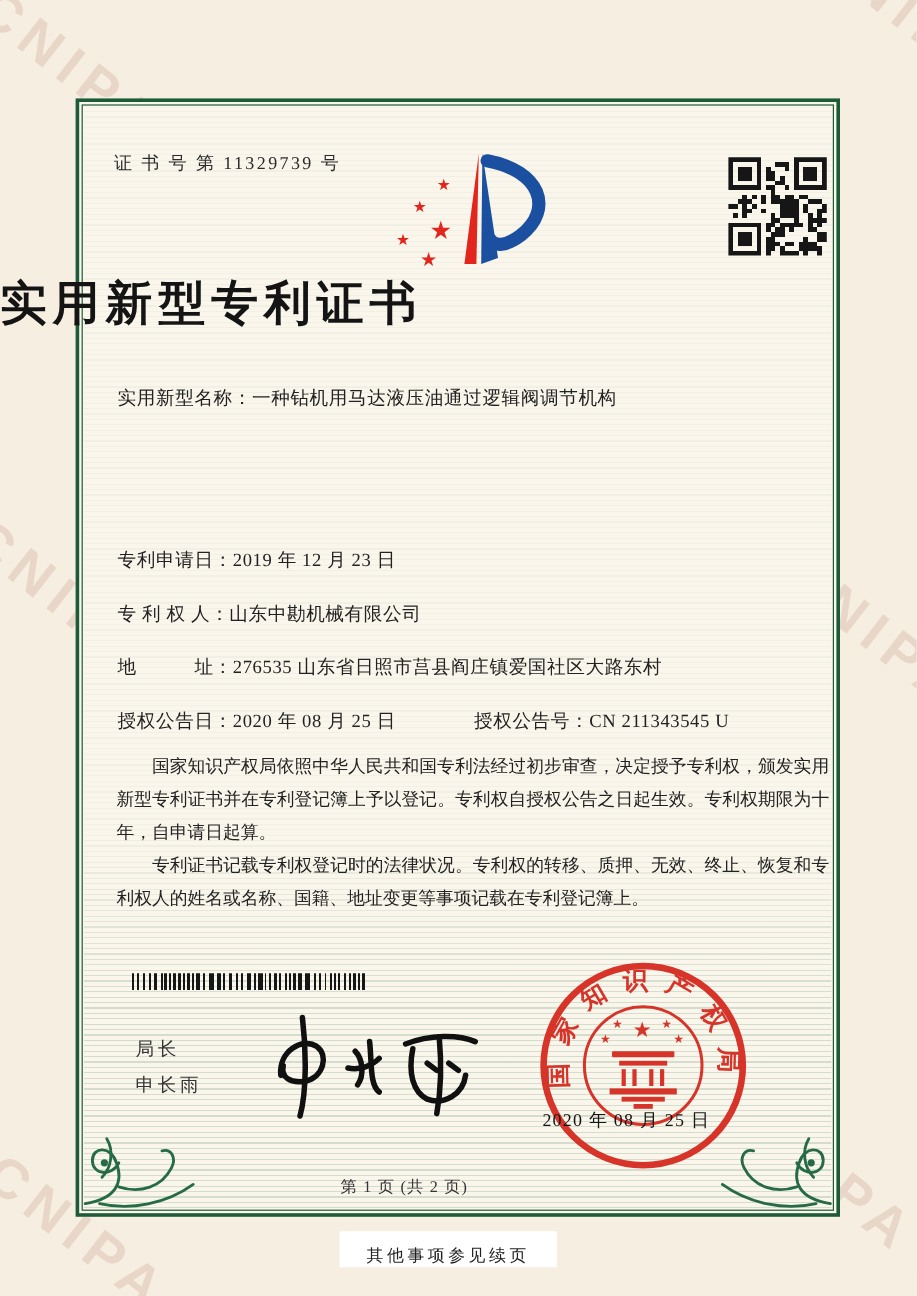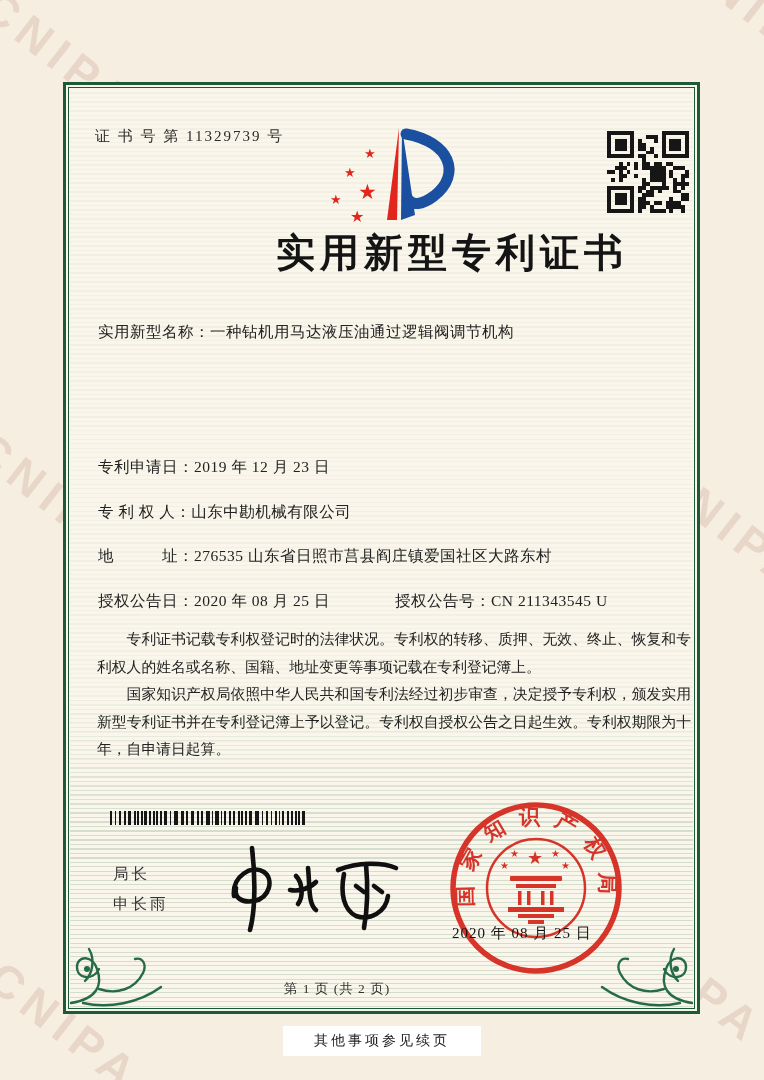--- a/index.html
+++ b/index.html
@@ -39,21 +39,21 @@
   .flourish path{stroke:#266b45;stroke-width:2.4;fill:none;stroke-linecap:round}
   .flourish circle{fill:#266b45}
 
   
   .cert-no{position:absolute;left:95px;top:127px;font-size:15px;letter-spacing:2px;color:#2b2b2b}
   .logo{position:absolute;left:320px;top:122px}
   .logo .lr{fill:var(--logo-red)}
   .logo .lb{fill:var(--logo-blue)}
   .logo .lbs{stroke:var(--logo-blue);fill:none;stroke-linecap:round}
   .qr{position:absolute;left:607px;top:131px}
-  .title{position:absolute;left:0;top:226px;width:628px;text-align:right;
+  .title{position:absolute;left:0;top:226px;width:628px;text-align:left;
       font-size:39px;font-weight:700;letter-spacing:5px;color:#141414}
 
   
   .field{position:absolute;left:98px;width:602px;font-size:15.5px;color:#222;letter-spacing:.5px;white-space:nowrap}
   .f0{top:322px}.f1{top:367px}.f2{top:412px}.f3{top:457px}.f4{top:502px}.f5{top:546px}
   .grant{top:591px}
   .grant .right{position:absolute;left:297px;top:0}
 
   
   .paras{position:absolute;left:97px;top:626px;width:594px;font-size:14.8px;
@@ -66,22 +66,22 @@
   .dir-name{position:absolute;left:113px;top:894px;font:500 15.5px "Liberation Sans","DejaVu Sans",sans-serif;color:#333;letter-spacing:3px}
   .sig{position:absolute;left:212px;top:838px}
   .sig path{stroke:#101010;stroke-width:4.6;fill:none;stroke-linecap:round;stroke-linejoin:round}
   .seal{position:absolute;left:448px;top:800px;opacity:.94}
   .seal .sr-f{fill:var(--seal-red)}
   .seal .sr-s{stroke:var(--seal-red);fill:none}
   .seal .sr-t{fill:var(--seal-red);font-family:"Liberation Serif","DejaVu Serif",serif;font-weight:700}
   .seal-date{position:absolute;left:452px;top:924px;width:168px;text-align:left;
       font-size:15px;color:#141414;letter-spacing:1px;white-space:nowrap}
   .page-num{position:absolute;left:0;top:980px;width:674px;text-align:center;font-size:13.5px;color:#333;letter-spacing:1px}
-  .note-box{position:absolute;left:283px;top:1026px;width:198px;height:30px;background:#ffffff;
-      display:flex;align-items:center;justify-content:center}
+  .note-box{position:absolute;left:283px;top:1026px;width:181px;height:30px;background:#ffffff;
+      display:flex;align-items:flex-end;justify-content:center}
   .note-box span{font-size:14px;letter-spacing:3px;color:#222}
 </style>
 </head>
 <body>
 
 <div class="page">
 
   <div class="wm wm1">CNIPA</div>
   <div class="wm wm2">CNIPA</div>
   <div class="wm wm3 wm-in">CNIPA</div>
@@ -354,22 +354,22 @@
   <div class="field f0">实用新型名称：一种钻机用马达液压油通过逻辑阀调节机构</div>
   <div class="field f3">专利申请日：2019 年 12 月 23 日</div>
   <div class="field f4">专 利 权 人：山东中勘机械有限公司</div>
   <div class="field f5">地　　　址：276535 山东省日照市莒县阎庄镇爱国社区大路东村</div>
   <div class="field grant">
     <span>授权公告日：2020 年 08 月 25 日</span>
     <span class="right">授权公告号：CN 211343545 U</span>
   </div>
 
   <div class="paras">
+    <p>国家知识产权局依照中华人民共和国专利法经过初步审查，决定授予专利权，颁发实用新型专利证书并在专利登记簿上予以登记。专利权自授权公告之日起生效。专利权期限为十年，自申请日起算。</p>
     <p>专利证书记载专利权登记时的法律状况。专利权的转移、质押、无效、终止、恢复和专利权人的姓名或名称、国籍、地址变更等事项记载在专利登记簿上。</p>
-    <p>国家知识产权局依照中华人民共和国专利法经过初步审查，决定授予专利权，颁发实用新型专利证书并在专利登记簿上予以登记。专利权自授权公告之日起生效。专利权期限为十年，自申请日起算。</p>
   </div>
 
   <svg class="barcode" id="barcode" width="196" height="14" viewBox="0 0 196 14" shape-rendering="crispEdges">
       <rect x="0" y="0" width="1.5" height="14" fill="#161616"></rect>
       <rect x="4.5" y="0" width="1.5" height="14" fill="#161616"></rect>
       <rect x="9" y="0" width="2" height="14" fill="#161616"></rect>
       <rect x="14" y="0" width="2" height="14" fill="#161616"></rect>
       <rect x="18" y="0" width="3" height="14" fill="#161616"></rect>
       <rect x="24" y="0" width="1.5" height="14" fill="#161616"></rect>
       <rect x="27" y="0" width="2" height="14" fill="#161616"></rect>

